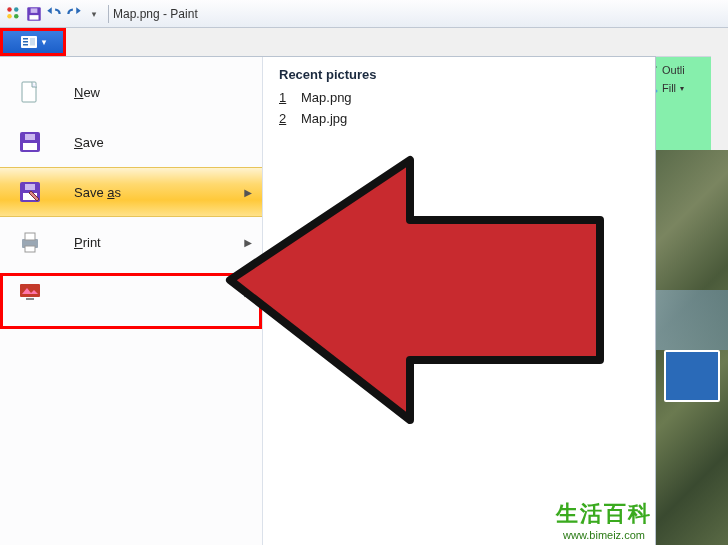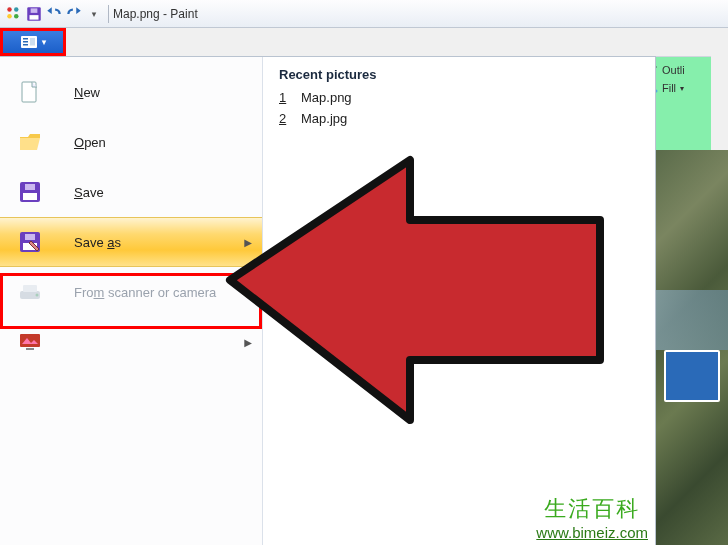--- a/index.html
+++ b/index.html
@@ -41,22 +41,22 @@
 .ico { width: 28px; height: 28px; display: flex; align-items: center; justify-content: center; flex-shrink: 0; }
 .ico svg { width: 26px; height: 26px; }
 
 
 .sat { position: absolute; top: 150px; right: 0; width: 72px; height: 395px; background: linear-gradient(135deg,#5a6b4a 0%,#7a8560 20%,#4a5a3a 40%,#6b7a50 60%,#3a4a30 80%,#5a6a45 100%); }
 .sat::before { content:""; position:absolute; top:140px; left:0; right:0; height:60px; background: linear-gradient(90deg,#8aa8b8,#6a8a9a); opacity:.7; }
 .sat::after { content:""; position:absolute; top:200px; right:8px; width:52px; height:48px; background:#2a6ab8; border:2px solid #fff; border-radius:2px; }
 
 
 .watermark { position: absolute; bottom: 4px; right: 76px; text-align: center; z-index: 20; }
-.watermark .wm-t { font-size: 22px; font-weight: normal; color: #3aaa1e; text-shadow: 1px 1px 0 #fff, -1px -1px 0 #fff, 1px -1px 0 #fff, -1px 1px 0 #fff; letter-spacing: 2px; }
-.watermark .wm-u { font-size: 15px; color: #2a7a15; background: rgba(255,255,255,.6); padding: 0 4px; border-radius: 2px; text-decoration: underline; }
+.watermark .wm-t { font-size: 22px; font-weight: bold; color: #3aaa1e; text-shadow: 1px 1px 0 #fff, -1px -1px 0 #fff, 1px -1px 0 #fff, -1px 1px 0 #fff; letter-spacing: 2px; }
+.watermark .wm-u { font-size: 11px; color: #2a7a15; background: rgba(255,255,255,.6); padding: 0 4px; border-radius: 2px; }
 
 
 .big-arrow { position: absolute; top: 100px; left: 200px; z-index: 30; pointer-events: none; }
 </style>
 </head>
 <body>
 
 <div class="titlebar">
   <span class="qat-ico">
     <svg viewBox="0 0 16 16">
@@ -126,29 +126,20 @@
     <div class="menu-item">
       <span class="ico">
           <svg viewBox="0 0 26 26">
             <rect x="5" y="3" width="14" height="20" rx="1" fill="#fff" stroke="#8aa" stroke-width="1"></rect>
             <path d="M15 3v5h5" fill="#eef" stroke="#8aa"></path>
           </svg>
         </span>
       <span class="mi-label"><span class="ak">N</span>ew</span>
     </div>
 
-    <div class="menu-item">
-      <span class="ico">
-          <svg viewBox="0 0 26 26">
-            <path d="M3 8h8l2-3h10v4H3z" fill="#f7c94a"></path>
-            <path d="M3 9h20l-3 12H3z" fill="#ffe08a"></path>
-          </svg>
-        </span>
-      <span class="mi-label"><span class="ak">O</span>pen</span>
-    </div>
 
     <div class="menu-item">
       <span class="ico">
           <svg viewBox="0 0 26 26">
             <rect x="3" y="3" width="20" height="20" rx="2" fill="#6a3fbf"></rect>
             <rect x="6" y="14" width="14" height="7" fill="#fff"></rect>
             <rect x="8" y="5" width="10" height="6" fill="#cbb8f0"></rect>
           </svg>
         </span>
       <span class="mi-label"><span class="ak">S</span>ave</span>
@@ -160,31 +151,32 @@
             <rect x="3" y="3" width="20" height="20" rx="2" fill="#6a3fbf"></rect>
             <rect x="6" y="14" width="14" height="7" fill="#fff"></rect>
             <rect x="8" y="5" width="10" height="6" fill="#cbb8f0"></rect>
             <path d="M14 12l8 8-2 2-8-8 2-2z" fill="#d88" stroke="#733"></path>
           </svg>
         </span>
       <span class="mi-label">Save <span class="ak">a</span>s</span>
       <span class="arrow">▶</span>
     </div>
 
-
-    <div class="menu-item disabled">
-      <span class="ico">
-          <svg viewBox="0 0 26 26" opacity=".55">
-            <rect x="3" y="12" width="20" height="8" rx="2" fill="#b8c3cf"></rect>
-            <rect x="6" y="6" width="14" height="7" rx="1" fill="#d8e0e8"></rect>
-            <circle cx="20" cy="16" r="1.5" fill="#6a8"></circle>
-          </svg>
-        </span>
-      <span class="mi-label">Fro<span class="ak">m</span> scanner or camera</span>
-    </div>
+    <div class="menu-item">
+      <span class="ico">
+          <svg viewBox="0 0 26 26">
+            <rect x="5" y="10" width="16" height="9" rx="1" fill="#9aa7b4"></rect>
+            <rect x="8" y="4" width="10" height="7" fill="#fff" stroke="#999"></rect>
+            <rect x="8" y="17" width="10" height="6" fill="#fff" stroke="#999"></rect>
+          </svg>
+        </span>
+      <span class="mi-label"><span class="ak">P</span>rint</span>
+      <span class="arrow">▶</span>
+    </div>
+
 
 
     <div class="menu-item">
       <span class="ico">
           <svg viewBox="0 0 26 26">
             <rect x="3" y="5" width="20" height="13" rx="1" fill="#c43a2a"></rect>
             <path d="M5 15l5-6 4 5 3-3 4 4H5z" fill="#f7a"></path>
             <rect x="9" y="19" width="8" height="2" fill="#888"></rect>
           </svg>
         </span>

